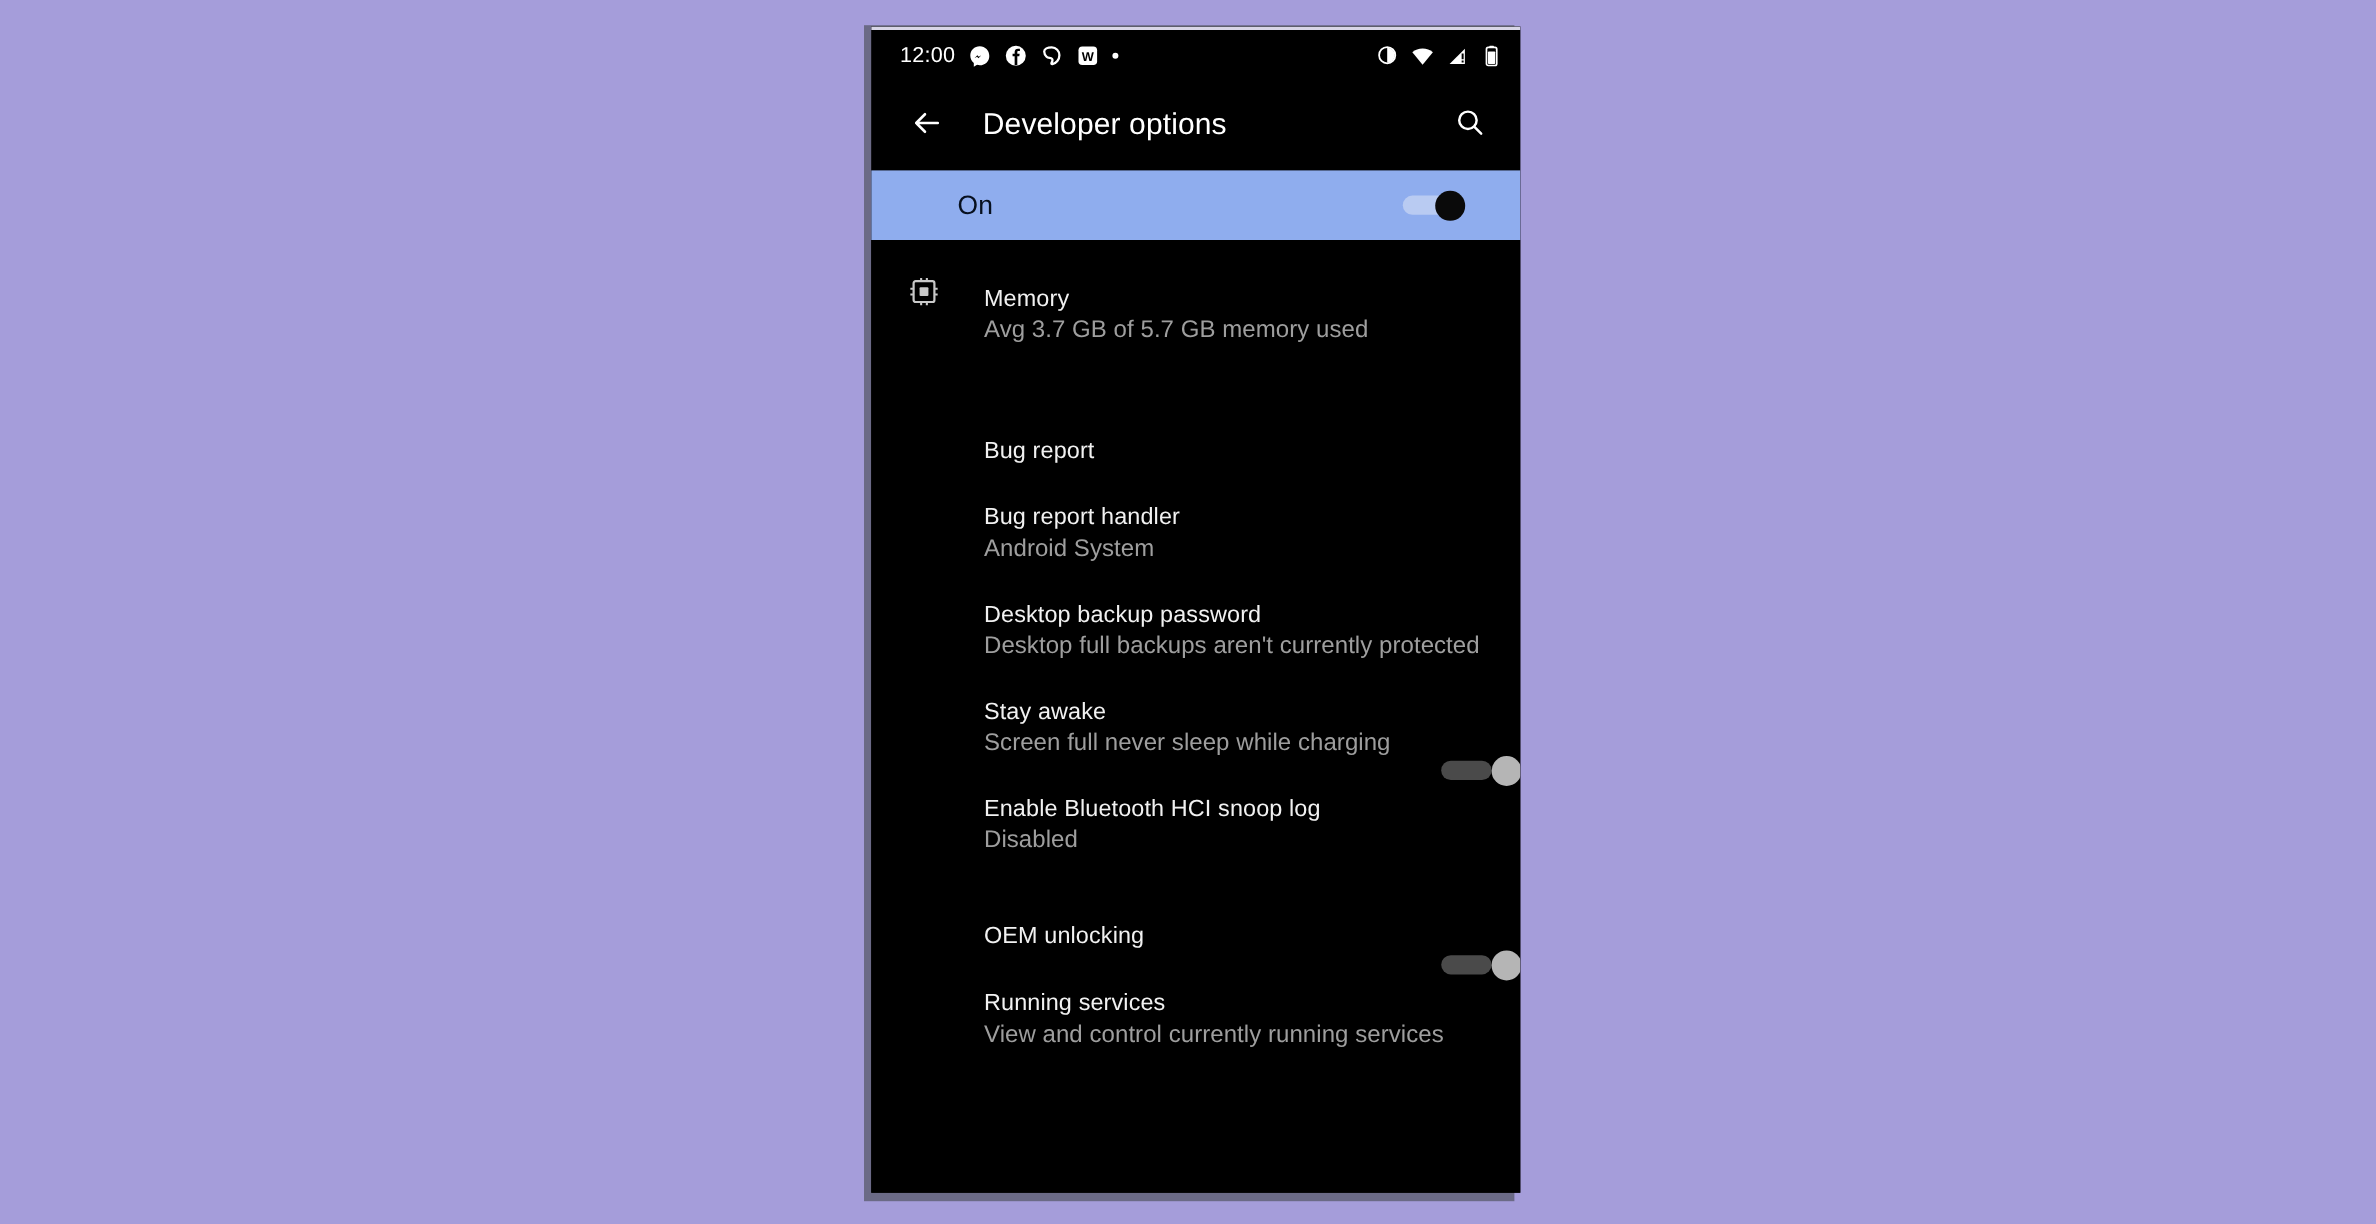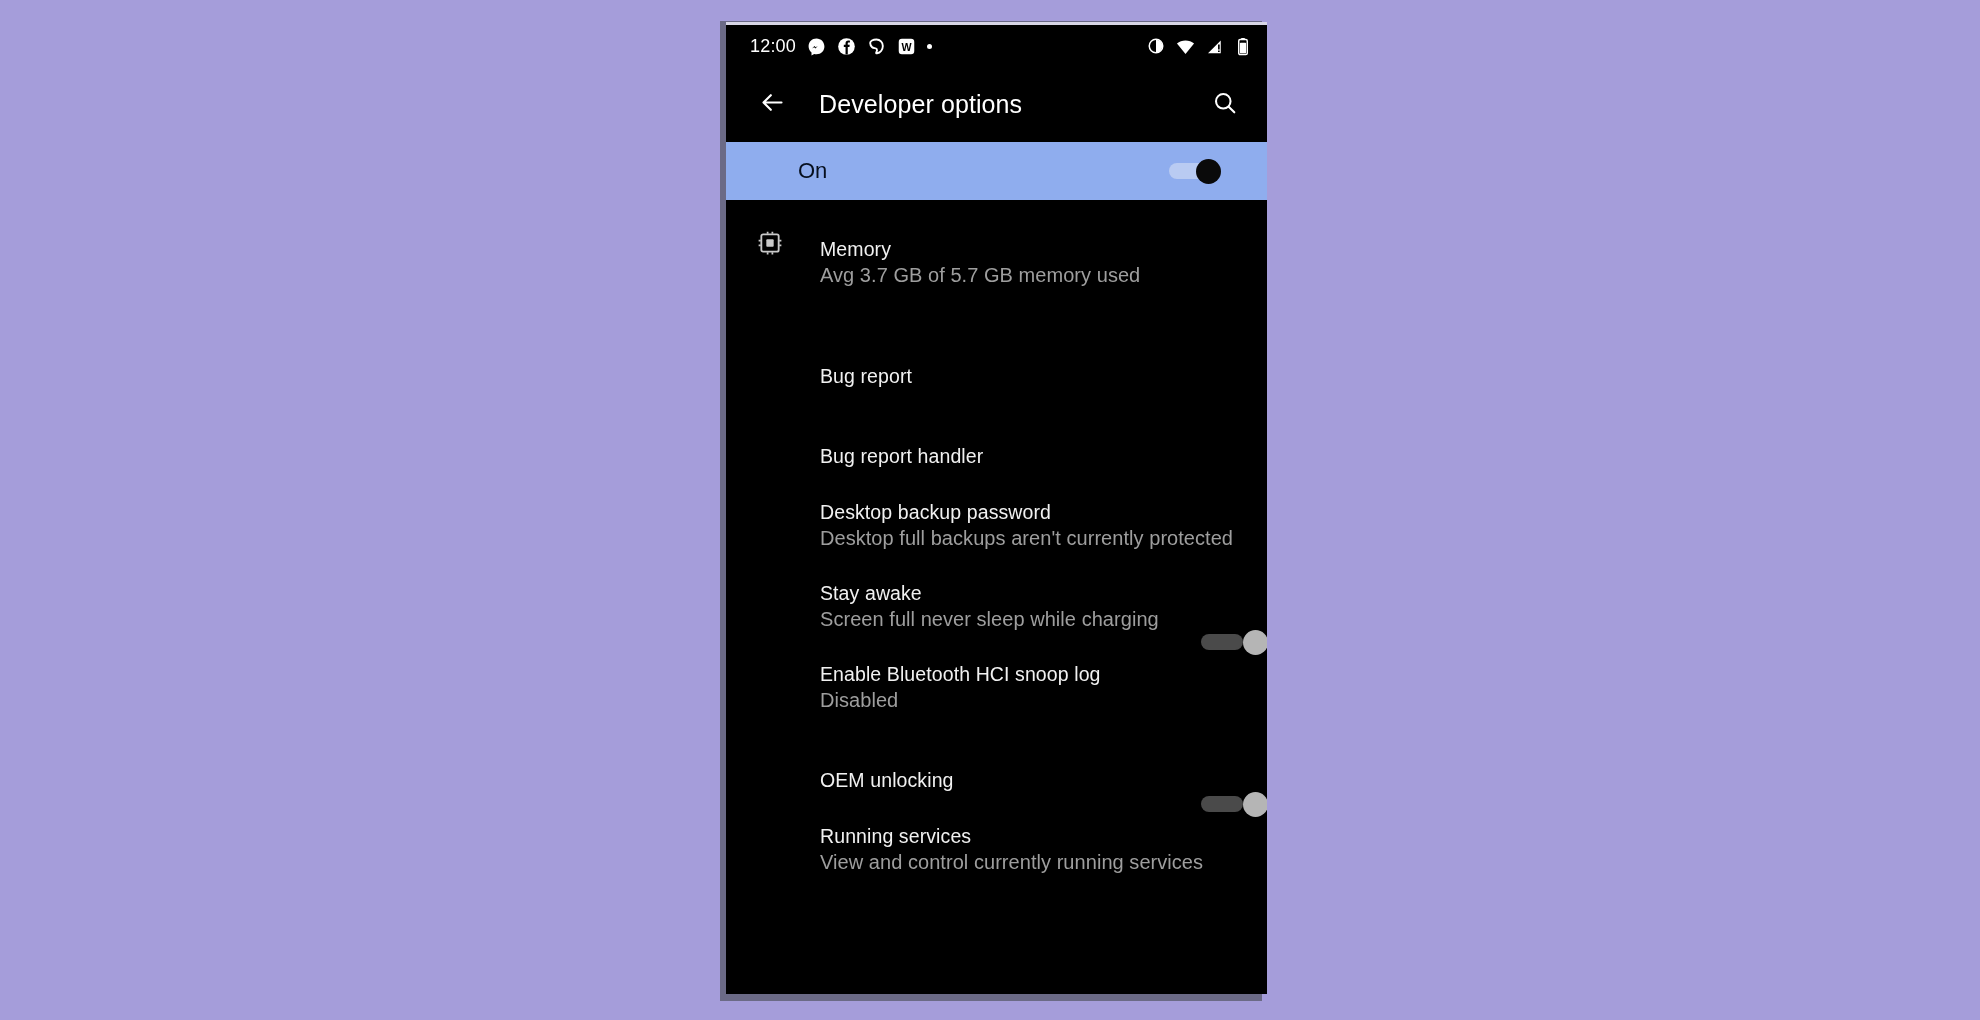--- a/index.html
+++ b/index.html
@@ -245,20 +245,21 @@
 
       <div class="list-row" style="margin-top:46px;">
         <div class="row-text">
           <div class="row-title">Bug report</div>
         </div>
       </div>
 
       <div class="list-row" style="margin-top:24px;">
         <div class="row-text">
           <div class="row-title">Bug report handler</div>
+          <div class="row-summary">Android System</div>
         </div>
       </div>
 
       <div class="list-row" style="margin-top:25px;">
         <div class="row-text">
           <div class="row-title">Desktop backup password</div>
           <div class="row-summary">Desktop full backups aren't currently protected</div>
         </div>
       </div>
 

